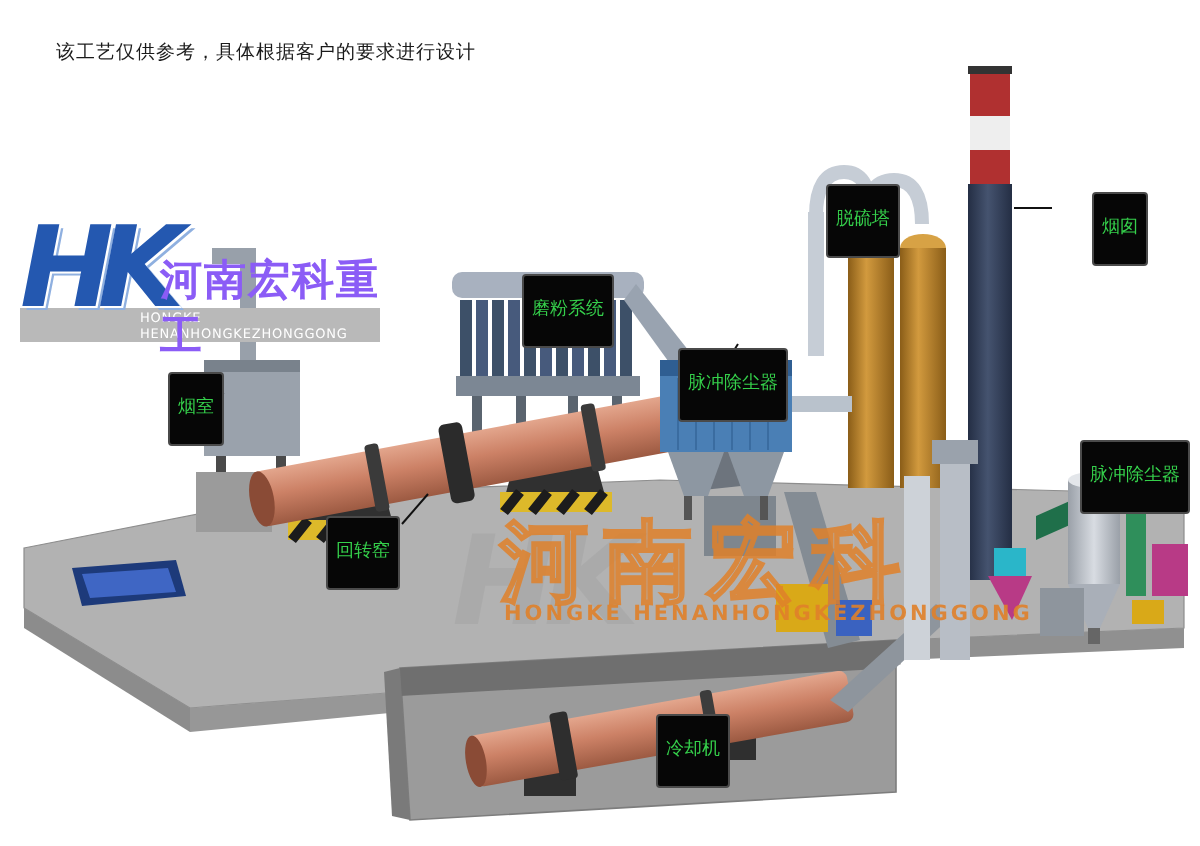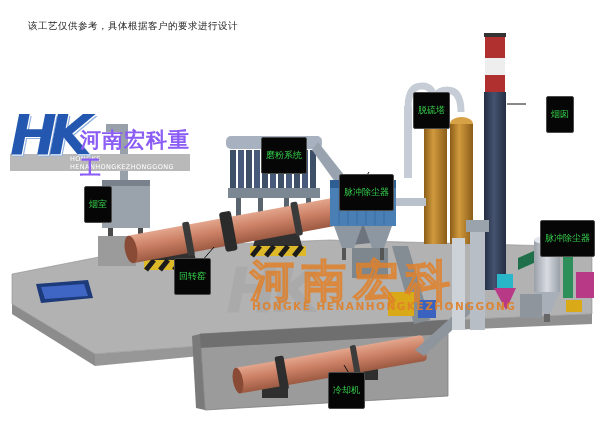--- a/index.html
+++ b/index.html
@@ -214,35 +214,35 @@
     <div class="logo-bar">
       <span>HONGKE HENANHONGKEZHONGGONG</span>
     </div>
     <div class="logo-hk">HK</div>
     <div class="logo-cn">河南宏科重工</div>
   </div>
 
   <div class="label" style="left:84px;top:186px">
     <span>烟室</span>
   </div>
-  <div class="label" style="left:174px;top:258px">
+  <div class="label" style="left:163px;top:258px">
     <span>回转窑</span>
   </div>
   <div class="label" style="left:261px;top:137px">
     <span>磨粉系统</span>
   </div>
   <div class="label" style="left:339px;top:174px">
     <span>脉冲除尘器</span>
   </div>
   <div class="label" style="left:413px;top:92px">
     <span>脱硫塔</span>
   </div>
   <div class="label" style="left:546px;top:96px">
     <span>烟囱</span>
   </div>
   <div class="label" style="left:540px;top:220px">
     <span>脉冲除尘器</span>
   </div>
-  <div class="label" style="left:328px;top:372px">
+  <div class="label" style="left:328px;top:357px">
     <span>冷却机</span>
   </div>
 
 </div>
 
 </body></html>

